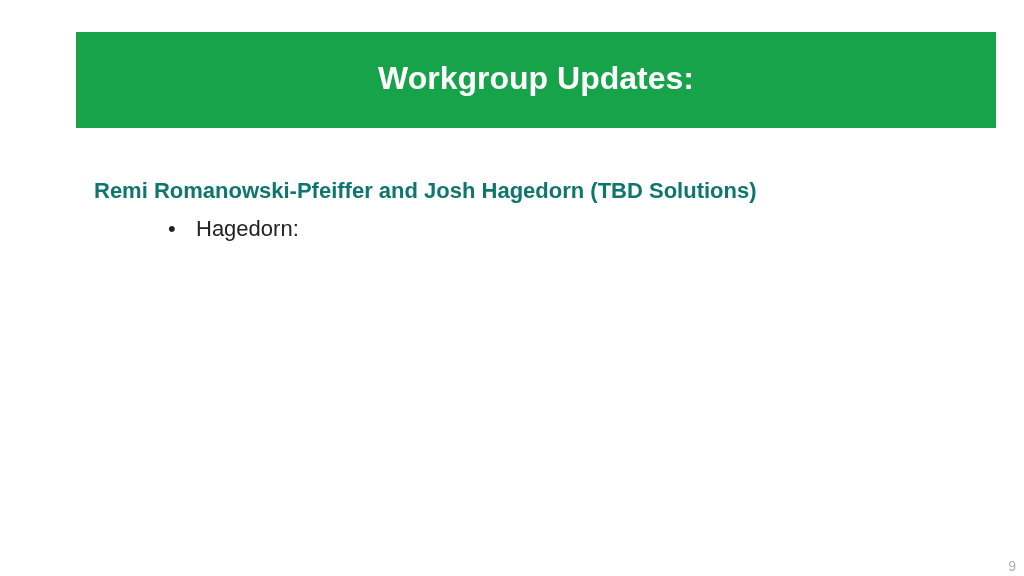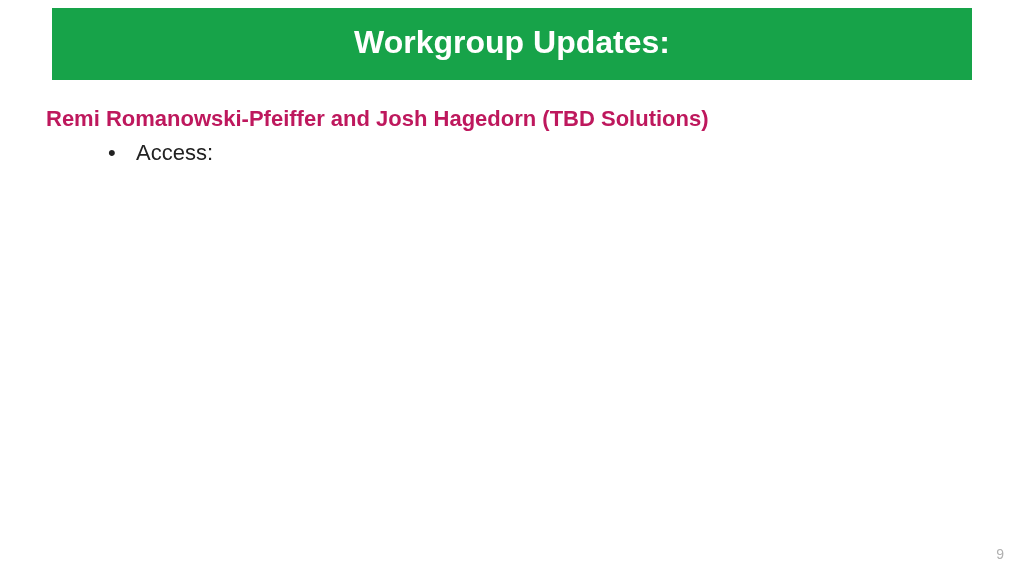--- a/index.html
+++ b/index.html
@@ -1,15 +1,15 @@
 <!DOCTYPE html>
 <html><head>
   <meta charset="utf-8">
   <style>
-    * { margin: 0; padding: 0; box-sizing: border-box; }
+    * { margin: 12px; padding: 0; box-sizing: border-box; }
     body {
       width: 1024px;
       height: 576px;
       font-family: Arial, Helvetica, sans-serif;
       background: #ffffff;
       position: relative;
       overflow: hidden;
     }
     .title-bar {
       background: #17a349;
@@ -19,21 +19,21 @@
       margin: 8px 52px 0 52px;
       font-weight: 700;
       font-size: 32px;
       line-height: 1.3;
       font-family: "Segoe UI", Arial, sans-serif;
     }
     .content {
       padding: 26px 46px 0 46px;
     }
     .subheading {
-      color: #be185d;
+      color: #0f766e;
       font-size: 22px;
       font-weight: 700;
       font-family: Arial, Helvetica, sans-serif;
     }
     .bullet-list {
       list-style: none;
       margin-top: 8px;
       padding-left: 62px;
     }
     .bullet-list li {
@@ -63,17 +63,17 @@
 </head>
 <body>
 
 <div class="title-bar">
   <div>Workgroup Updates:</div>
 </div>
 
 <div class="content">
   <div class="subheading">Remi Romanowski-Pfeiffer and Josh Hagedorn (TBD Solutions)</div>
   <ul class="bullet-list">
-    <li>Access:</li>
+    <li>Hagedorn:</li>
   </ul>
 </div>
 
 <div class="page-number">9</div>
 
 </body></html>

